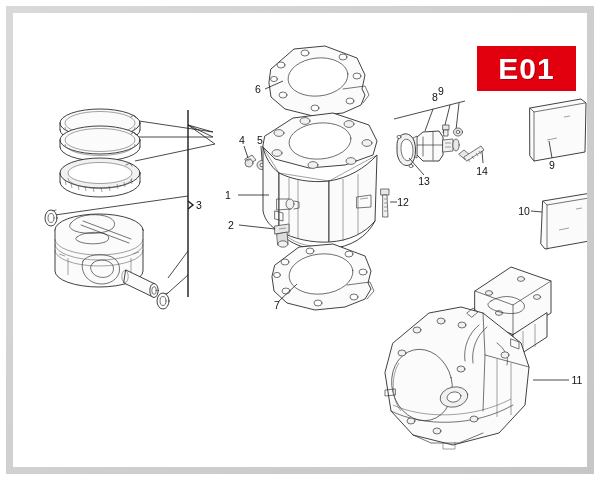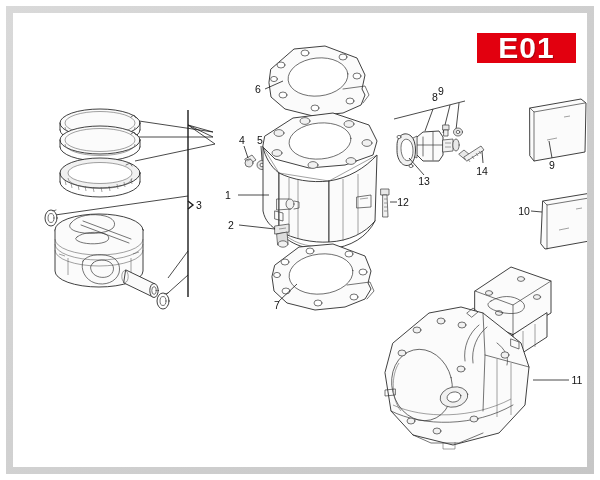--- a/index.html
+++ b/index.html
@@ -31,21 +31,21 @@
     position:absolute;
     z-index:5;
     background:#e2000f;
     color:#ffffff;
     font-weight:bold;
     display:flex;align-items:center;justify-content:center;
     letter-spacing:1px;
     font-family:"Liberation Sans", sans-serif;
   }
   #badge-e01{
-    left:471px;top:27px;width:99px;height:30px;
+    left:471px;top:40px;width:99px;height:45px;
     font-size:30px;
     text-shadow:1px 1px 0 rgba(0,0,0,.25);
     text-align:center;
   }
   svg{display:block;}
   .ln{fill:none;stroke:#2b2b2b;stroke-width:0.9;stroke-linejoin:round;stroke-linecap:round;}
   .ln2{fill:none;stroke:#3a3a3a;stroke-width:0.7;stroke-linejoin:round;stroke-linecap:round;}
   .thin{fill:none;stroke:#555;stroke-width:0.55;}
   .lead{fill:none;stroke:#1c1c1c;stroke-width:0.8;}
   .brk{fill:none;stroke:#1c1c1c;stroke-width:1.4;}

